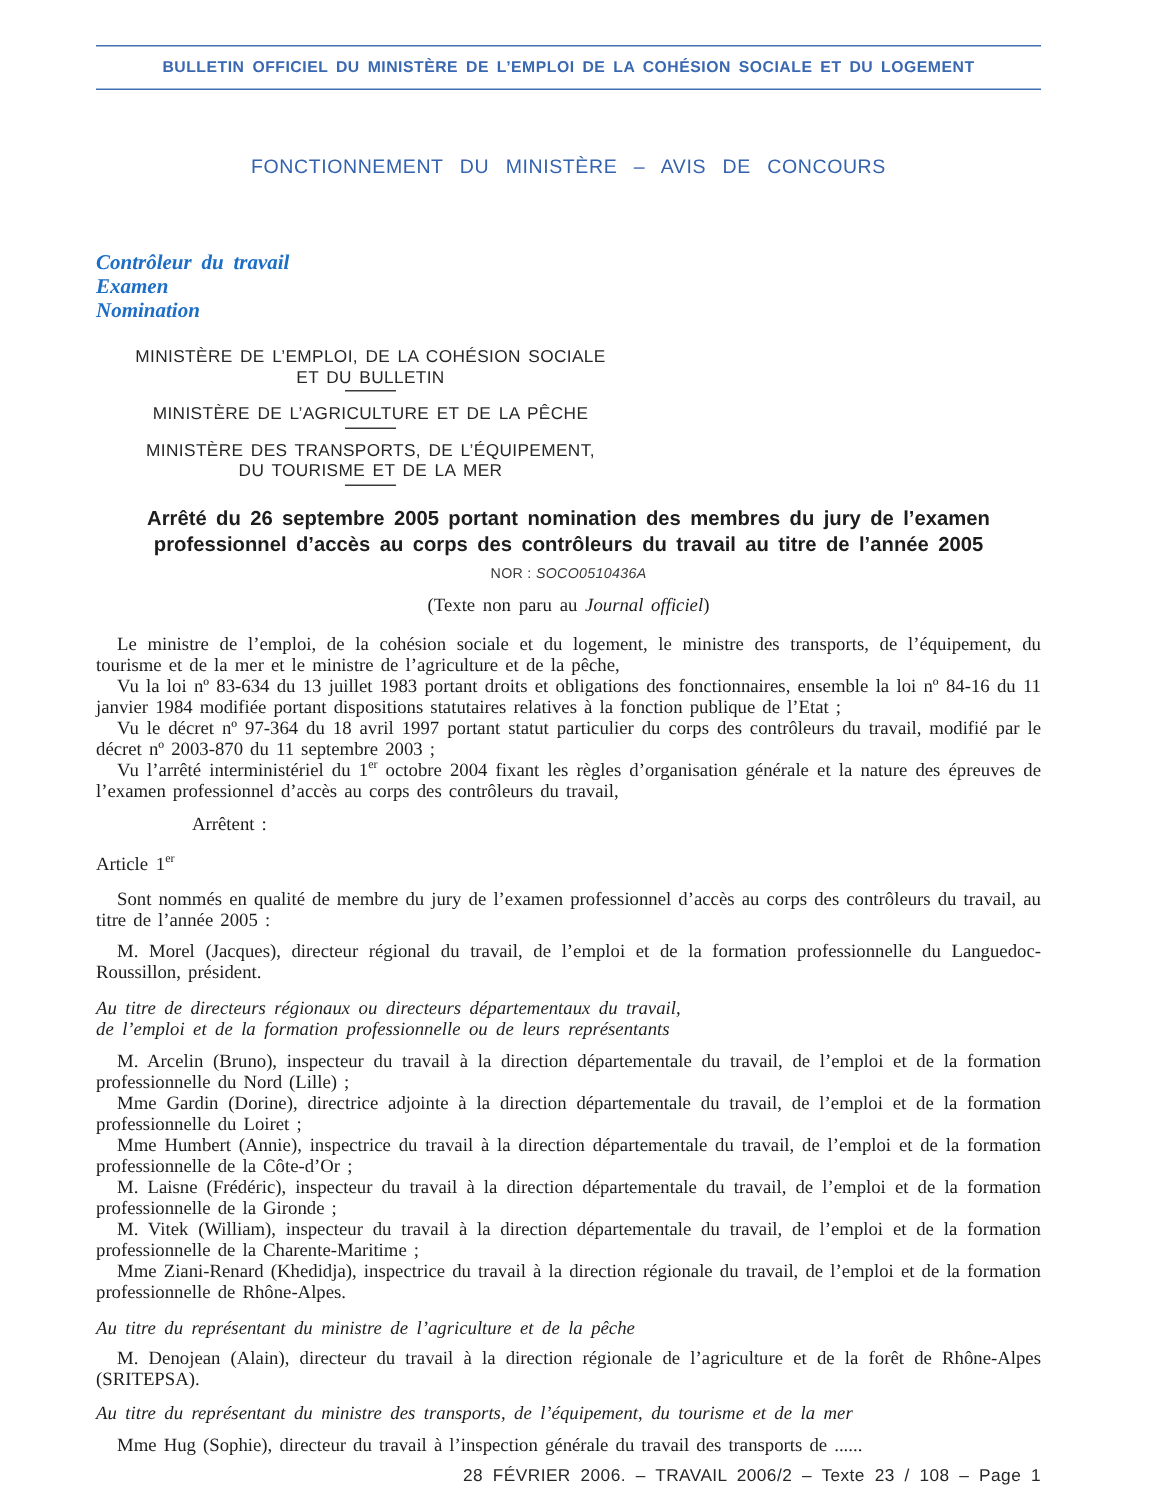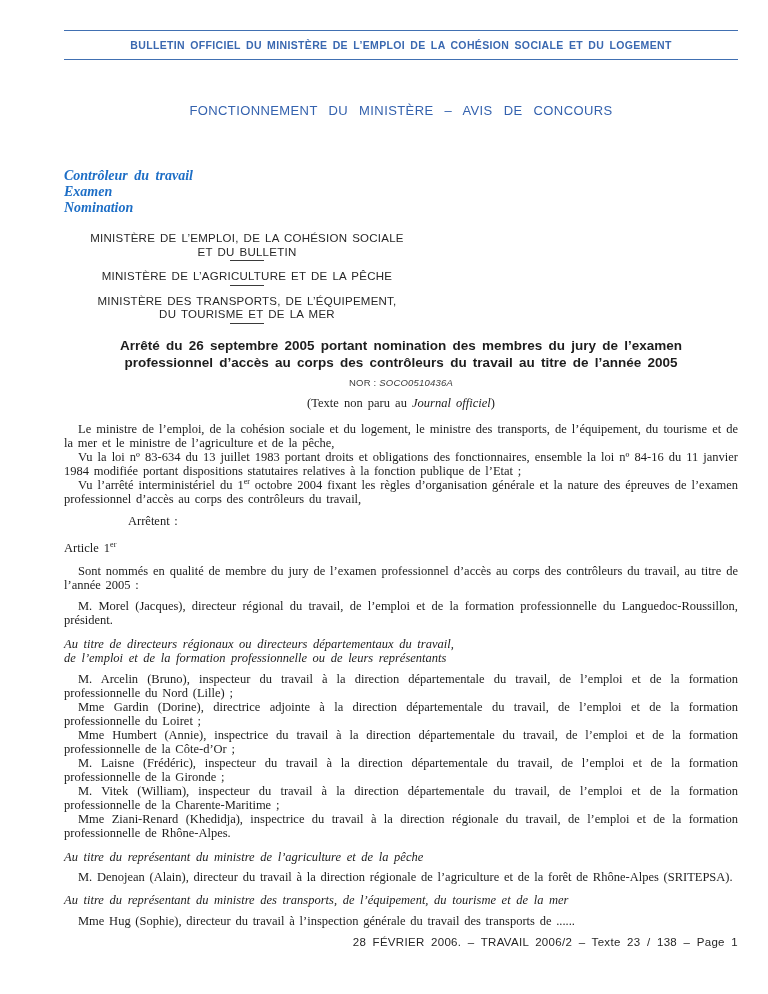--- a/index.html
+++ b/index.html
@@ -1,19 +1,19 @@
 <!DOCTYPE html>
 <html><head>
 <meta charset="utf-8">
 <style>
   html, body { margin:0; padding:0; background:#e8e8e8; }
   .page {
     width:768px; height:994px; margin:0 auto; background:#ffffff;
     font-family:"Liberation Serif", serif; color:#1c1c1c;
-    position:relative; box-sizing:border-box; padding:30px 30px 0 64px;
+    position:relative; box-sizing:border-box; padding:30px 74px 0 64px;
     overflow:hidden;
   }
   .hrule { border-top:1px solid #4170b2; height:0; }
   .banner {
     font-family:"Liberation Sans", sans-serif; font-weight:bold;
     font-size:10.5px; line-height:12px; letter-spacing:0.35px; word-spacing:2px;
     color:#3a68b0; text-align:center; padding:8px 0 8px;
   }
   .doc-title {
     margin-top:40px; text-align:center;
@@ -102,20 +102,21 @@
 
   <div class="arrete-title">Arrêté du 26 septembre 2005 portant nomination des membres du jury de l’examen professionnel d’accès au corps des contrôleurs du travail au titre de l’année 2005</div>
 
   <div class="nor"><span>NOR : </span><span class="val">SOCO0510436A</span></div>
 
   <div class="pub-note"><span>(Texte non paru au </span><span class="it">Journal officiel</span><span>)</span></div>
 
   <div class="preamble">
     <p class="para">Le ministre de l’emploi, de la cohésion sociale et du logement, le ministre des transports, de l’équipement, du tourisme et de la mer et le ministre de l’agriculture et de la pêche,</p>
     <p class="para">Vu la loi nº 83-634 du 13 juillet 1983 portant droits et obligations des fonctionnaires, ensemble la loi nº 84-16 du 11 janvier 1984 modifiée portant dispositions statutaires relatives à la fonction publique de l’Etat ;</p>
+    <p class="para">Vu le décret nº 97-364 du 18 avril 1997 portant statut particulier du corps des contrôleurs du travail, modifié par le décret nº 2003-870 du 11 septembre 2003 ;</p>
     <p class="para"><span>Vu l’arrêté interministériel du 1</span><sup class="ord">er</sup><span> octobre 2004 fixant les règles d’organisation générale et la nature des épreuves de l’examen professionnel d’accès au corps des contrôleurs du travail,</span></p>
   </div>
 
   <div class="enacting">Arrêtent :</div>
 
   <div class="article-heading"><span>Article 1</span><sup class="ord">er</sup></div>
 
   <p class="para intro-para">Sont nommés en qualité de membre du jury de l’examen professionnel d’accès au corps des contrôleurs du travail, au titre de l’année 2005 :</p>
   <p class="para president-para">M. Morel (Jacques), directeur régional du travail, de l’emploi et de la formation professionnelle du Languedoc-Roussillon, président.</p>
 
@@ -132,15 +133,15 @@
     <p class="para">M. Vitek (William), inspecteur du travail à la direction départementale du travail, de l’emploi et de la formation professionnelle de la Charente-Maritime ;</p>
     <p class="para">Mme Ziani-Renard (Khedidja), inspectrice du travail à la direction régionale du travail, de l’emploi et de la formation professionnelle de Rhône-Alpes.</p>
   </div>
 
   <div class="section-heading">Au titre du représentant du ministre de l’agriculture et de la pêche</div>
   <p class="para member-para">M. Denojean (Alain), directeur du travail à la direction régionale de l’agriculture et de la forêt de Rhône-Alpes (SRITEPSA).</p>
 
   <div class="section-heading" style="margin-top:9px">Au titre du représentant du ministre des transports, de l’équipement, du tourisme et de la mer</div>
   <p class="para member-para">Mme Hug (Sophie), directeur du travail à l’inspection générale du travail des transports de ......</p>
 
-  <div class="footer-line">28 FÉVRIER 2006. – TRAVAIL 2006/2 – Texte 23 / 138 – Page 1</div>
+  <div class="footer-line">28 FÉVRIER 2006. – TRAVAIL 2006/2 – Texte 23 / 108 – Page 1</div>
 
 </div>
 
 </body></html>

